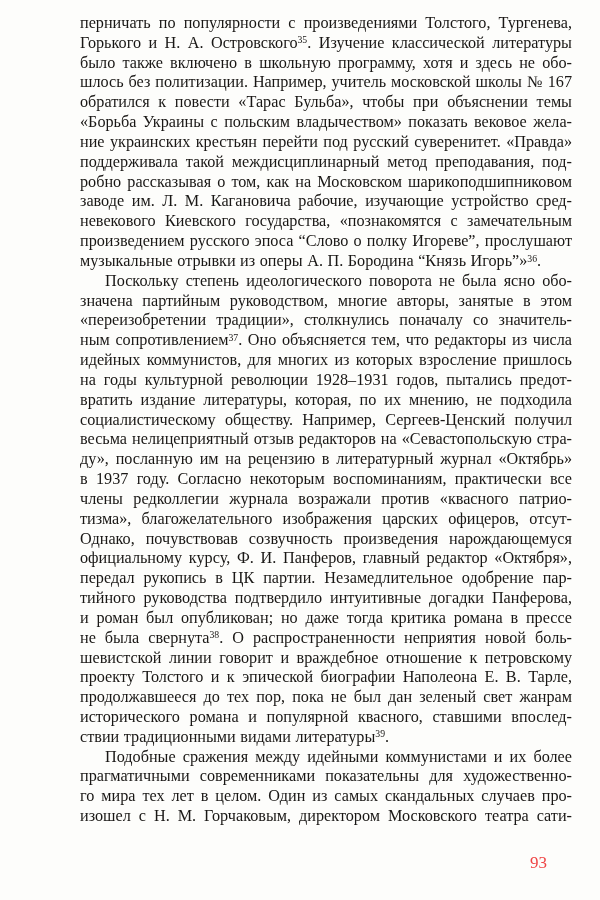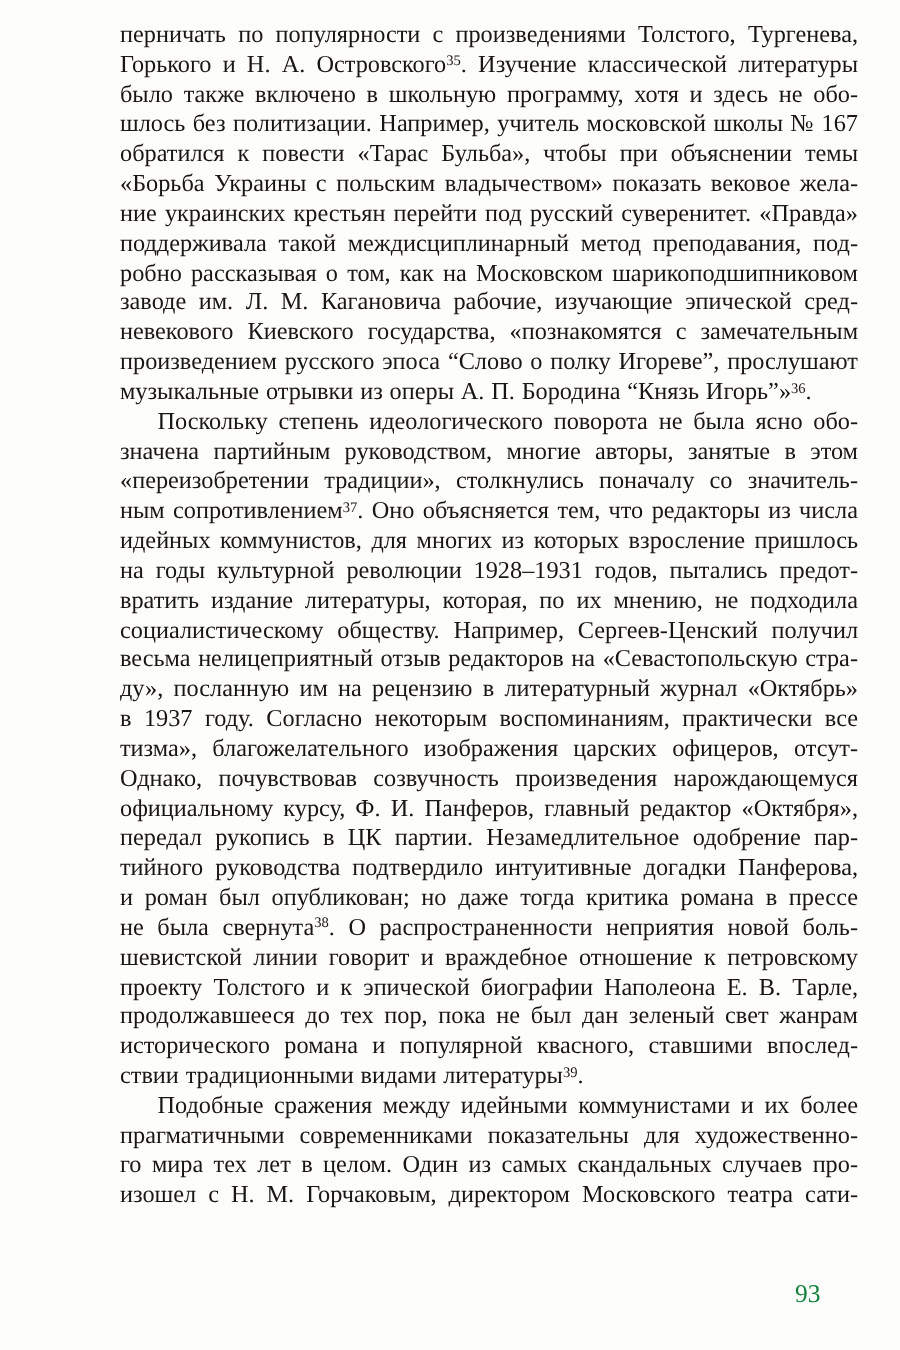--- a/index.html
+++ b/index.html
@@ -46,52 +46,53 @@
     position: relative;
     top: -0.45em;
     letter-spacing: 0;
   }
   .page-number {
     position: absolute;
     left: 530px;
     top: 853px;
     font-size: 17px;
     line-height: 20px;
-    color: #15803d;
+    color: #ef4444;
   }
 </style>
 </head>
 <body>
 
 <div class="page">
   <div class="text-block" id="text-block">
       <div class="line">перничать по популярности с произведениями Толстого, Тургенева,</div>
       <div class="line">Горького и Н. А. Островского<sup>35</sup>. Изучение классической литературы</div>
       <div class="line">было также включено в школьную программу, хотя и здесь не обо-</div>
       <div class="line">шлось без политизации. Например, учитель московской школы № 167</div>
       <div class="line">обратился к повести «Тарас Бульба», чтобы при объяснении темы</div>
       <div class="line">«Борьба Украины с польским владычеством» показать вековое жела-</div>
       <div class="line">ние украинских крестьян перейти под русский суверенитет. «Правда»</div>
       <div class="line">поддерживала такой междисциплинарный метод преподавания, под-</div>
       <div class="line">робно рассказывая о том, как на Московском шарикоподшипниковом</div>
-      <div class="line">заводе им. Л. М. Кагановича рабочие, изучающие эпической сред-</div>
+      <div class="line">заводе им. Л. М. Кагановича рабочие, изучающие устройство сред-</div>
       <div class="line">невекового Киевского государства, «познакомятся с замечательным</div>
       <div class="line">произведением русского эпоса “Слово о полку Игореве”, прослушают</div>
       <div class="line last">музыкальные отрывки из оперы А. П. Бородина “Князь Игорь”»<sup>36</sup>.</div>
       <div class="line indent">Поскольку степень идеологического поворота не была ясно обо-</div>
       <div class="line">значена партийным руководством, многие авторы, занятые в этом</div>
       <div class="line">«переизобретении традиции», столкнулись поначалу со значитель-</div>
       <div class="line">ным сопротивлением<sup>37</sup>. Оно объясняется тем, что редакторы из числа</div>
       <div class="line">идейных коммунистов, для многих из которых взросление пришлось</div>
       <div class="line">на годы культурной революции 1928–1931 годов, пытались предот-</div>
       <div class="line">вратить издание литературы, которая, по их мнению, не подходила</div>
       <div class="line">социалистическому обществу. Например, Сергеев-Ценский получил</div>
       <div class="line">весьма нелицеприятный отзыв редакторов на «Севастопольскую стра-</div>
       <div class="line">ду», посланную им на рецензию в литературный журнал «Октябрь»</div>
       <div class="line">в 1937 году. Согласно некоторым воспоминаниям, практически все</div>
+      <div class="line">члены редколлегии журнала возражали против «квасного патрио-</div>
       <div class="line">тизма», благожелательного изображения царских офицеров, отсут-</div>
       <div class="line">Однако, почувствовав созвучность произведения нарождающемуся</div>
       <div class="line">официальному курсу, Ф. И. Панферов, главный редактор «Октября»,</div>
       <div class="line">передал рукопись в ЦК партии. Незамедлительное одобрение пар-</div>
       <div class="line">тийного руководства подтвердило интуитивные догадки Панферова,</div>
       <div class="line">и роман был опубликован; но даже тогда критика романа в прессе</div>
       <div class="line">не была свернута<sup>38</sup>. О распространенности неприятия новой боль-</div>
       <div class="line">шевистской линии говорит и враждебное отношение к петровскому</div>
       <div class="line">проекту Толстого и к эпической биографии Наполеона Е. В. Тарле,</div>
       <div class="line">продолжавшееся до тех пор, пока не был дан зеленый свет жанрам</div>

